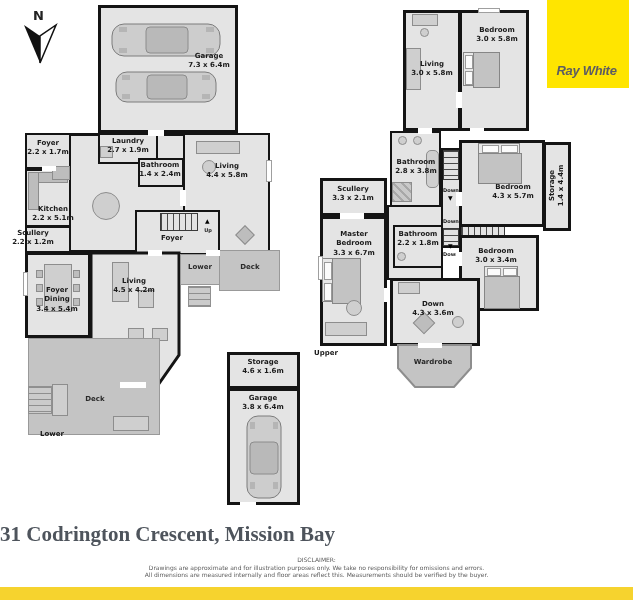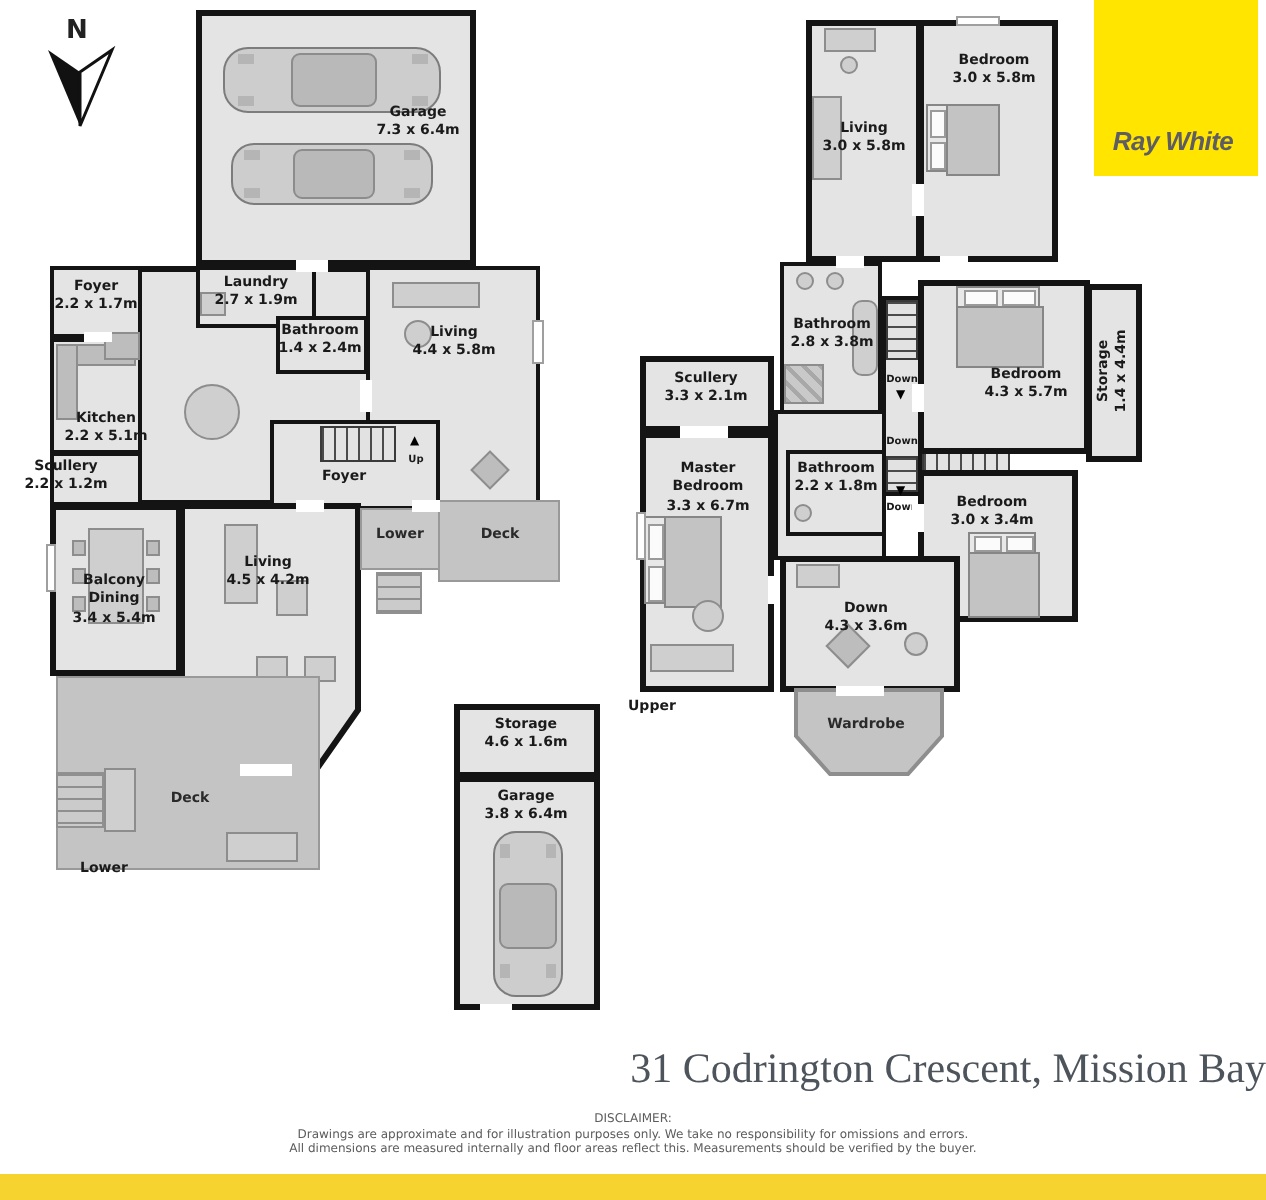--- a/index.html
+++ b/index.html
@@ -26,22 +26,22 @@
   .bed{position:absolute;background:#e8e8e8;border:1px solid #868686;box-sizing:border-box;}
   .bed .duvet{position:absolute;left:-1px;right:-1px;bottom:-1px;background:#c3c3c3;border:1px solid #868686;}
   .pillow{position:absolute;background:#fbfbfb;border:1px solid #9a9a9a;}
   .rot-label{transform:rotate(-90deg);transform-origin:center center;}
   #logo{position:absolute;left:547px;top:0;width:82px;height:88px;background:#FFE500;}
   #logo .wordmark{position:absolute;left:0;right:3px;bottom:10px;text-align:center;
      font-family:"Liberation Sans", sans-serif;font-weight:bold;font-style:italic;
      font-size:13px;color:#5d5d62;letter-spacing:-0.3px;}
   #compass{position:absolute;left:18px;top:8px;width:44px;height:60px;}
   #compass .n{position:absolute;left:15px;top:0;font-size:13px;font-weight:bold;color:#222;}
-  #title{position:absolute;left:0;top:522px;width:633px;text-align:right;
-     font-family:"Liberation Serif", serif;font-weight:normal;font-size:21px;color:#4e545c;}
+  #title{position:absolute;left:0;top:522px;width:633px;text-align:left;
+     font-family:"Liberation Serif", serif;font-weight:bold;font-size:21px;color:#4e545c;}
   #disclaimer{position:absolute;left:0;top:556px;width:633px;text-align:center;
      font-size:6px;line-height:1.25;color:#5c5c5c;}
   #footer-bar{position:absolute;left:0;top:587px;width:633px;height:13px;background:#F6D32E;}
   svg{display:block;}
 </style>
 </head>
 <body>
 
 <div id="canvas">
 
@@ -132,21 +132,21 @@
 
   <div class="room thick" style="left:25px;top:252px;width:66px;height:86px;"></div>
   <div class="furn" style="left:44px;top:264px;width:28px;height:48px;"></div>
   <div class="furn dark" style="left:36px;top:270px;width:7px;height:8px;"></div>
   <div class="furn dark" style="left:36px;top:284px;width:7px;height:8px;"></div>
   <div class="furn dark" style="left:36px;top:298px;width:7px;height:8px;"></div>
   <div class="furn dark" style="left:73px;top:270px;width:7px;height:8px;"></div>
   <div class="furn dark" style="left:73px;top:284px;width:7px;height:8px;"></div>
   <div class="furn dark" style="left:73px;top:298px;width:7px;height:8px;"></div>
   <div class="lbl" style="left:35px;top:286px;width:44px;">
-    <span>Balcony Dining</span>
+    <span>Foyer Dining</span>
       <span>3.4 x 5.4m</span>
   </div>
 
   <svg style="position:absolute;left:89px;top:251px;" width="92" height="137">
     <polygon points="2,2 90,2 90,104 69,134 23,134 2,104" fill="#e4e4e4" stroke="#141414" stroke-width="3"></polygon>
   </svg>
   <div class="furn" style="left:112px;top:262px;width:17px;height:40px;"></div>
   <div class="furn" style="left:138px;top:290px;width:16px;height:18px;"></div>
   <div class="furn" style="left:128px;top:328px;width:16px;height:13px;"></div>
   <div class="furn" style="left:152px;top:328px;width:16px;height:13px;"></div>

